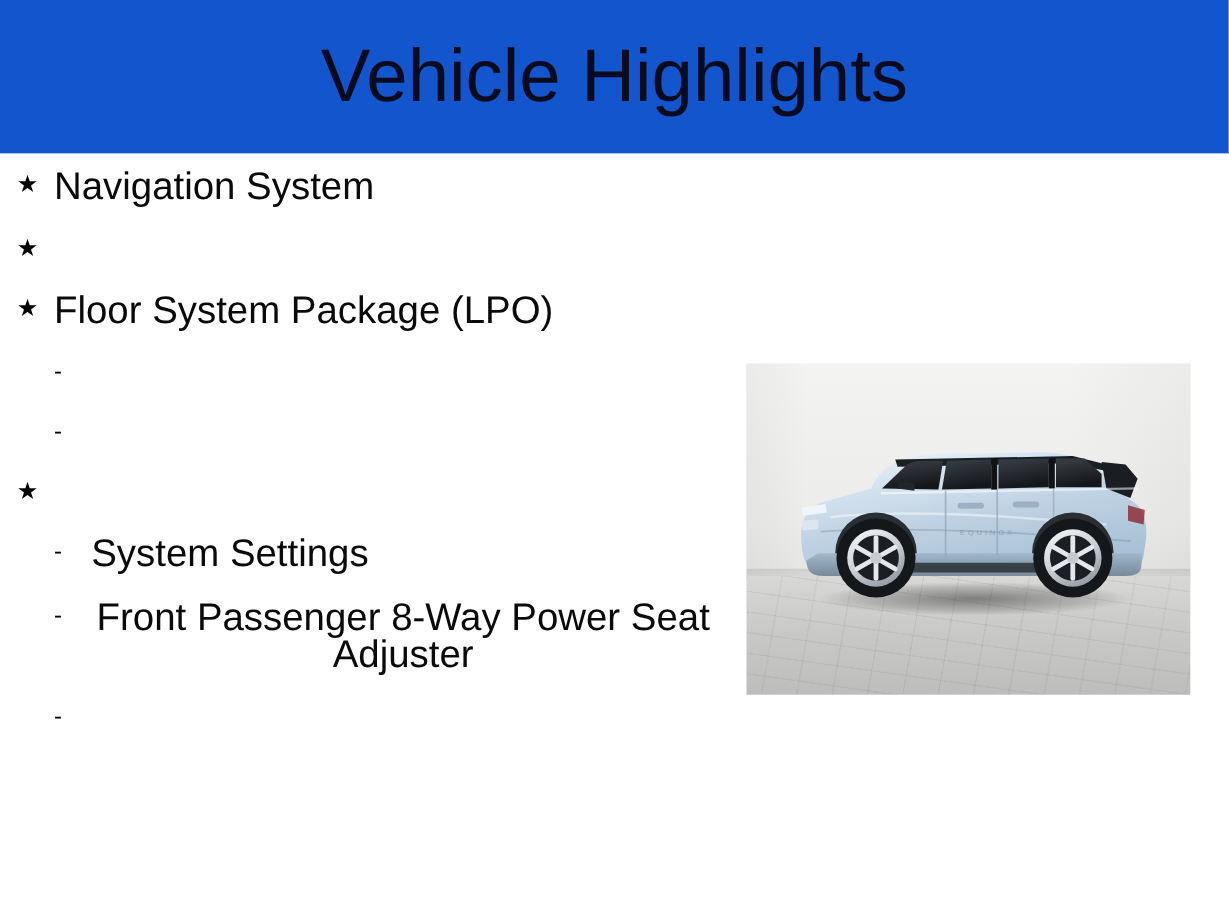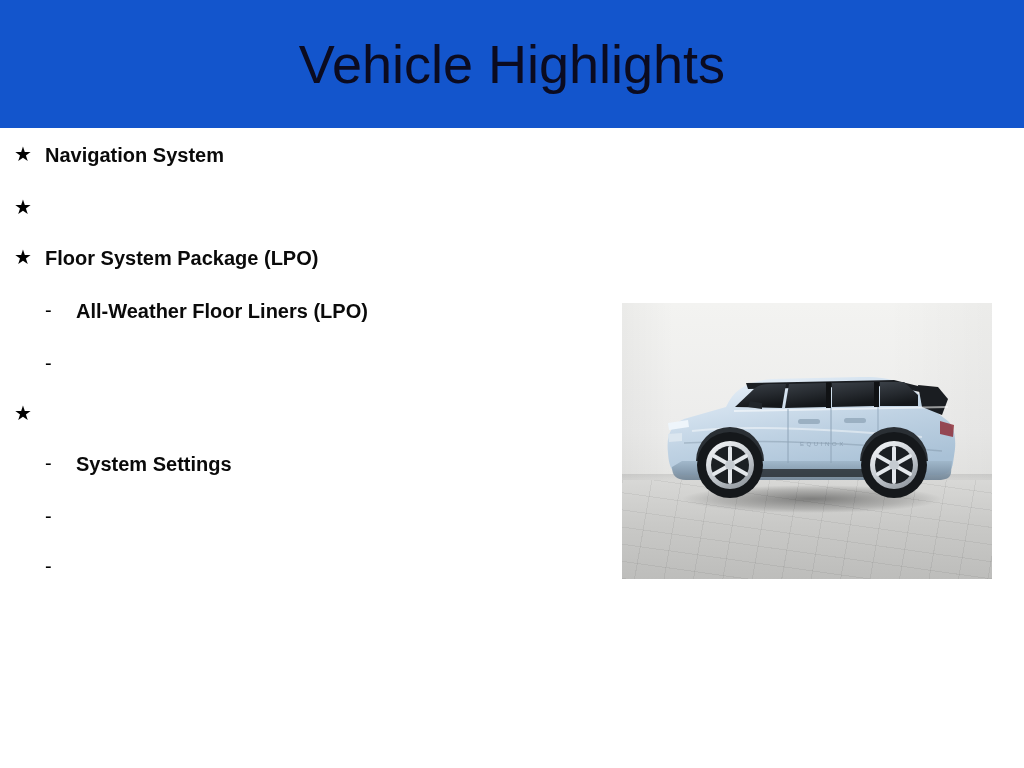--- a/index.html
+++ b/index.html
@@ -21,21 +21,21 @@
     left: 0;
     top: 0;
     width: 1024px;
     height: 128px;
     background: #1355cc;
     display: flex;
     align-items: center;
     justify-content: center;
   }
   .header-title {
-    font-size: 54px;
+    font-size: 62px;
     font-weight: 400;
     color: #0b0b20;
     letter-spacing: 0px;
     line-height: 1;
     white-space: nowrap;
   }
 
   
   .content-area {
     position: absolute;
@@ -66,22 +66,22 @@
   }
   .bullet-star {
     font-size: 20px;
     line-height: 28px;
     color: #000000;
     width: 31px;
     flex: 0 0 31px;
     text-align: left;
   }
   .highlight-text {
-    font-size: 20px;
-    font-weight: bold;
+    font-size: 32px;
+    font-weight: normal;
     color: #0a0a0a;
     line-height: 31px;
     max-width: 525px;
     text-align: center;
   }
   .level-2 .highlight-text {
     max-width: 520px;
   }
 
   
@@ -161,38 +161,38 @@
       <span class="bullet-star">★</span>
     </div>
 
     <div class="highlight-row level-1">
       <span class="bullet-star">★</span>
       <span class="highlight-text">Floor System Package (LPO)</span>
     </div>
 
     <div class="highlight-row level-2">
       <span class="bullet-star">-</span>
-      <span class="highlight-text nowrap">All-Weather Floor Liners (LPO)</span>
     </div>
 
     <div class="highlight-row level-2">
       <span class="bullet-star">-</span>
     </div>
 
     <div class="highlight-row level-1">
       <span class="bullet-star">★</span>
     </div>
 
     <div class="highlight-row level-2">
       <span class="bullet-star">-</span>
       <span class="highlight-text nowrap">System Settings</span>
     </div>
 
     <div class="highlight-row level-2">
       <span class="bullet-star">-</span>
+      <span class="highlight-text">Front Passenger 8-Way Power Seat Adjuster</span>
     </div>
 
     <div class="highlight-row level-2">
       <span class="bullet-star">-</span>
     </div>
 
   </div>
 
   <div class="vehicle-photo">
     <div class="photo-bg-wall"></div>

